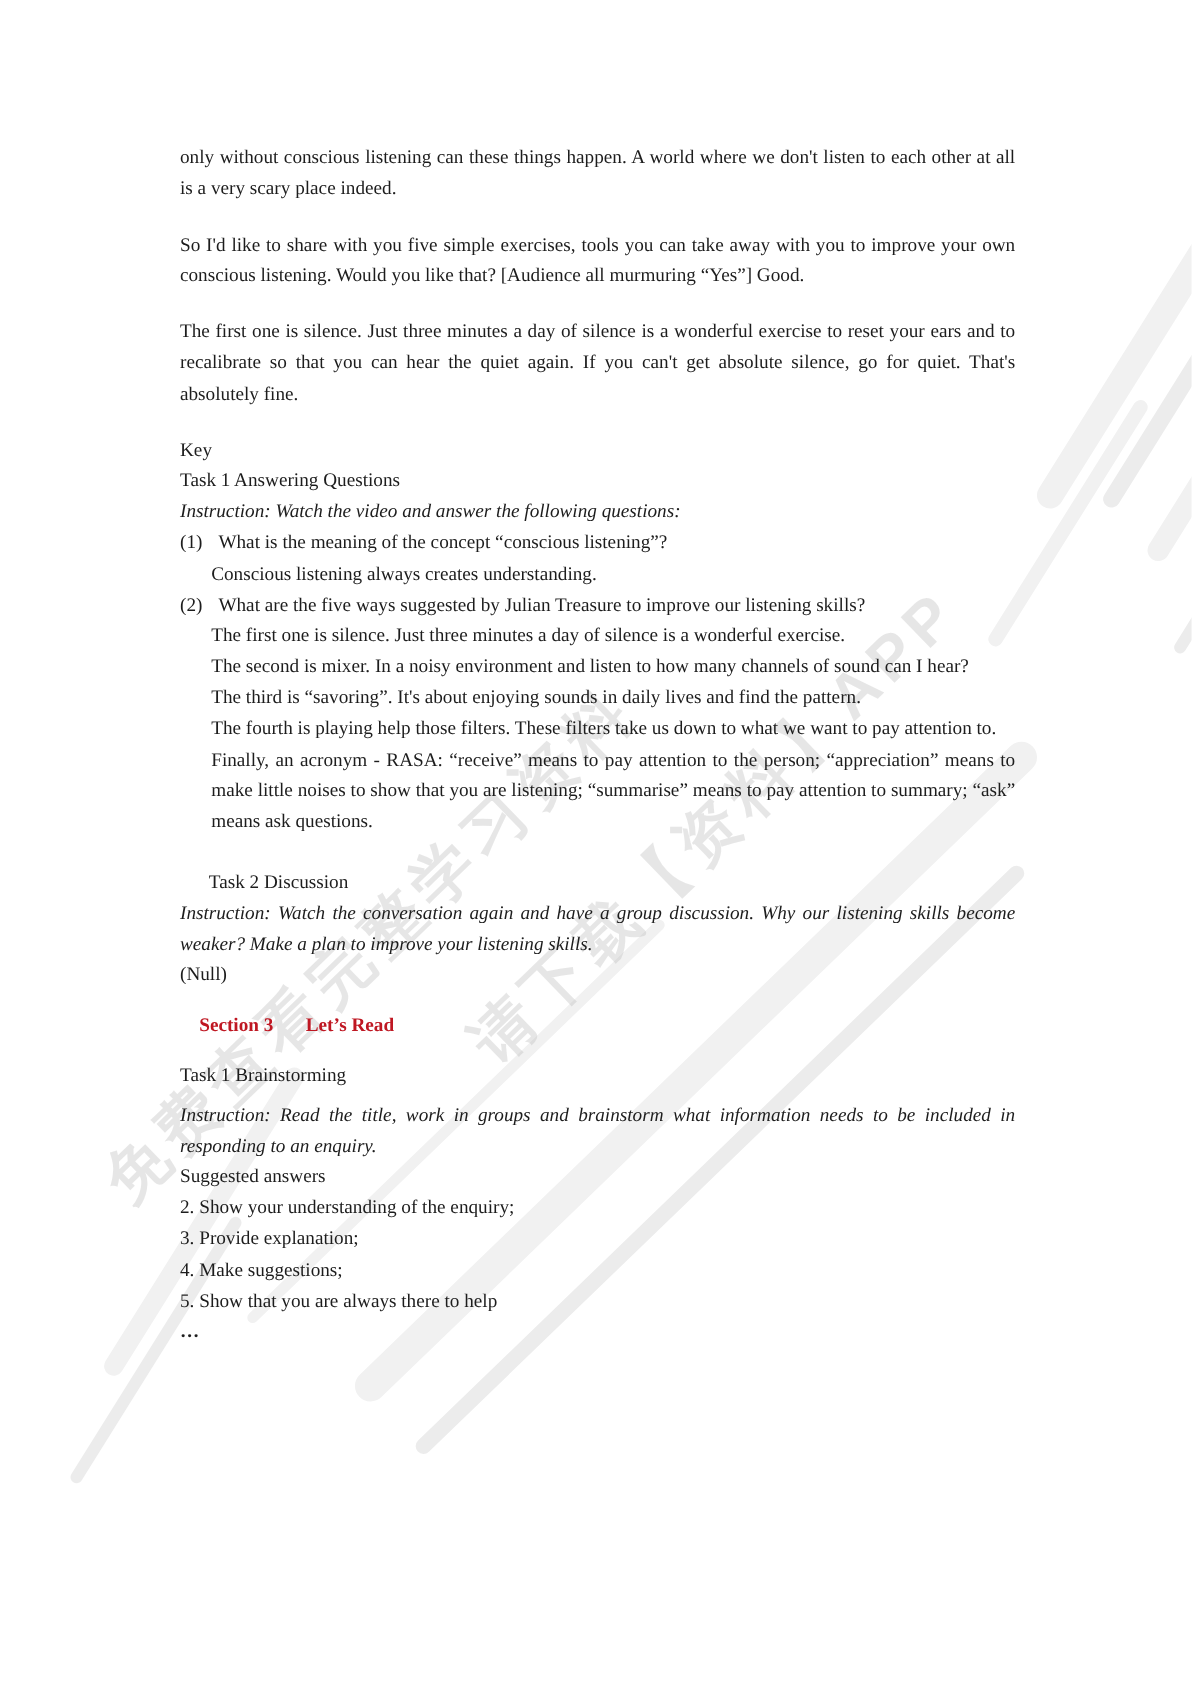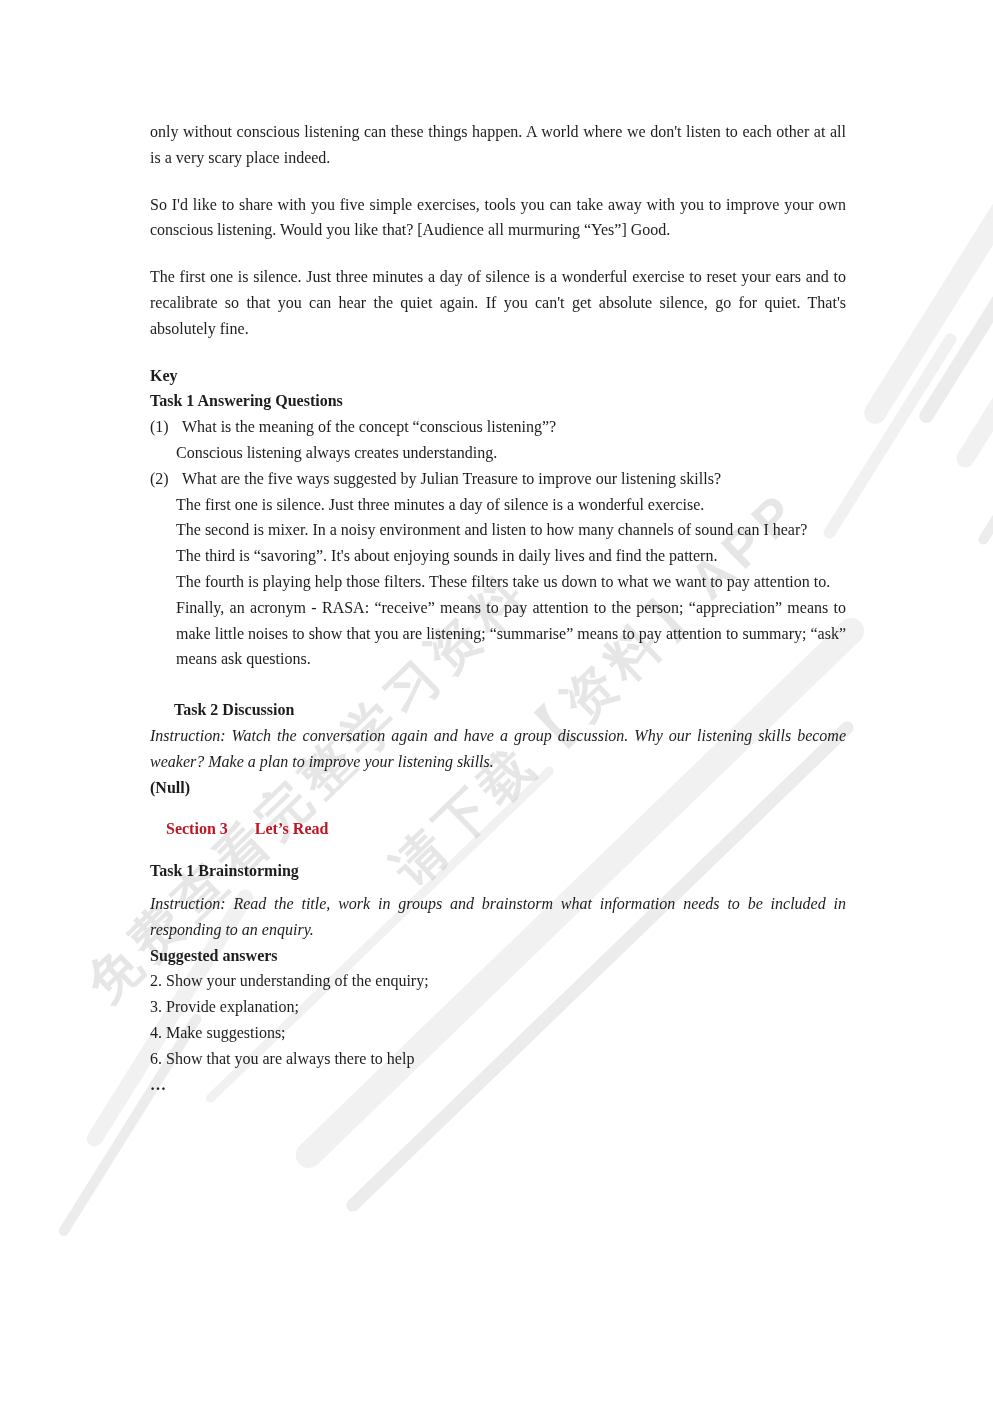--- a/index.html
+++ b/index.html
@@ -44,21 +44,21 @@
 
   
   .doc {
     position: absolute;
     left: 150px; top: 119px; width: 696px;
     z-index: 1;
     font-size: 16px;
     line-height: 25.8px;
   }
   .para { margin: 0 0 21px 0; text-align: justify; }
-  .h-bold { font-weight: bold; margin: 0; font-size: inherit; line-height: inherit; }
+  .h-bold { font-weight: normal; margin: 0; font-size: inherit; line-height: inherit; }
   .instruction { font-style: italic; margin: 0; text-align: justify; }
   .q-line { display: flex; }
   .q-num { flex: 0 0 32px; }
   .q-text { flex: 1; }
   .answer { margin-left: 26px; text-align: justify; }
   .gap-task2 { margin-top: 25px; margin-left: 24px; }
   .gap-section { margin-top: 35px; }
   .gap-instr { margin-top: 7px; }
   .section-heading { margin: 16px; font-weight: bold; color: #bf1722; }
   .section-title-gap { margin-left: 27px; }
@@ -85,20 +85,21 @@
   </div>
 
   <div class="doc">
 
     <p class="para">only without conscious listening can these things happen. A world where we don't listen to each other at all is a very scary place indeed.</p>
     <p class="para">So I'd like to share with you five simple exercises, tools you can take away with you to improve your own conscious listening. Would you like that? [Audience all murmuring “Yes”] Good.</p>
     <p class="para">The first one is silence. Just three minutes a day of silence is a wonderful exercise to reset your ears and to recalibrate so that you can hear the quiet again. If you can't get absolute silence, go for quiet. That's absolutely fine.</p>
 
     <div class="h-bold">Key</div>
     <div class="h-bold">Task 1 Answering Questions</div>
+    <p class="instruction">Instruction: Watch the video and answer the following questions:</p>
 
     <div>
       <div class="q-line">
         <span class="q-num">(1)</span>
         <span class="q-text">What is the meaning of the concept “conscious listening”?</span>
       </div>
       <div class="answer">Conscious listening always creates understanding.</div>
     </div>
 
     <div>
@@ -121,19 +122,19 @@
       <span>Section 3</span><span class="section-title-gap">Let’s Read</span>
     </div>
     <div class="h-bold">Task 1 Brainstorming</div>
     <p class="instruction gap-instr">Instruction: Read the title, work in groups and brainstorm what information needs to be included in responding to an enquiry.</p>
     <div class="h-bold">Suggested answers</div>
 
     <div>
       <div>2. Show your understanding of the enquiry;</div>
       <div>3. Provide explanation;</div>
       <div>4. Make suggestions;</div>
-      <div>6. Show that you are always there to help</div>
+      <div>5. Show that you are always there to help</div>
     </div>
 
     <div class="ellipsis">…</div>
 
   </div>
 </div>
 
 </body></html>

